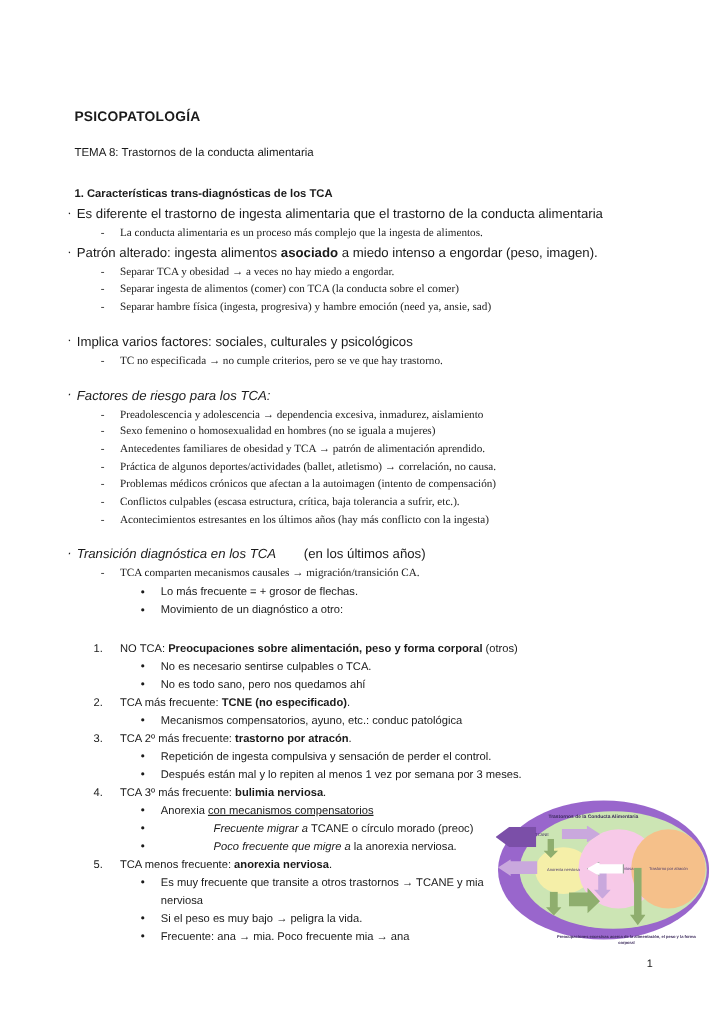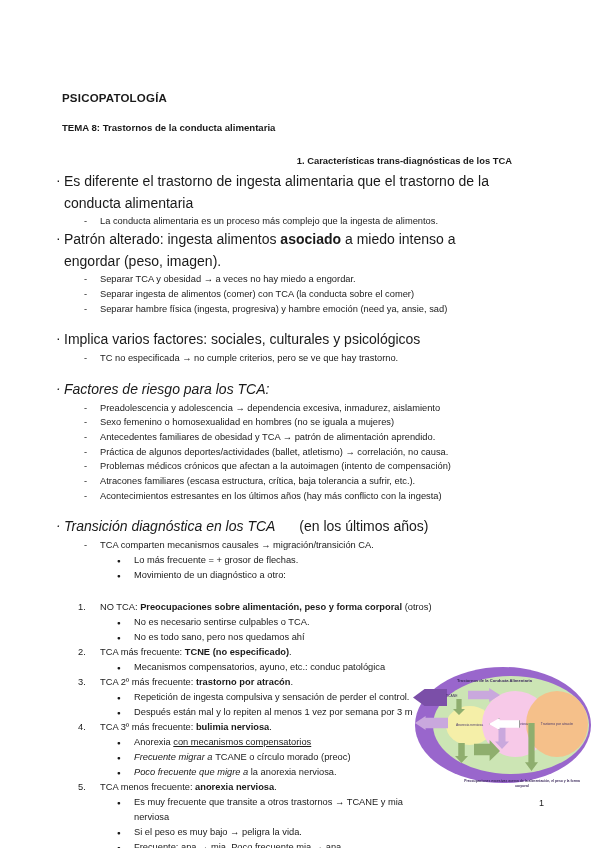--- a/index.html
+++ b/index.html
@@ -25,50 +25,49 @@
   .doc-title {
     font-size: 11.5px;
     letter-spacing: 0.2px;
     margin: 0 0 14px 0;
     line-height: 1.2;
   }
   .doc-subtitle {
     font-size: 9.6px;
     margin: 16px 0 22px 0;
     line-height: 1.2;
-    font-weight: bold;
   }
   .section-heading {
     font-size: 9.4px;
     font-weight: bold;
     margin: 0 0 3px 0;
     line-height: 1.35;
-    text-align: right;
   }
   .lvl1 {
-    font-size: 14px;
+    font-size: 11px;
     line-height: 1.55;
     margin: 0;
     padding-left: 2px;
     position: relative;
   }
   .lvl1::before {
     content: "·";
     position: absolute;
     left: -6px;
     top: -1px;
   }
   .lvl1.italic { font-style: italic; }
   .lvl1.italic .reg { font-style: normal; padding-left: 20px; }
   .lvl2 {
     font-size: 9.3px;
     line-height: 1.58;
     margin: 0;
     padding-left: 38px;
     position: relative;
+    font-family: Liberation Serif, serif;
   }
   .lvl2::before {
     content: "-";
     position: absolute;
     left: 22px;
     top: 0;
   }
   .lvl3 {
     font-size: 9.3px;
     line-height: 1.62;
@@ -92,21 +91,21 @@
     position: relative;
   }
   .numitem > .num {
     position: absolute;
     left: 16px;
     top: 0;
   }
   .gap-m { height: 13px; }
   .gap-l { height: 17px; }
   b, .b { font-weight: bold; }
-  i, .i { font-style: italic; }
+  i, .i { font-style: italic; margin-left: 44px; }
   u, .u { }
 
   
   .diagram {
     position: absolute;
     left: 413px;
     top: 661px;
     width: 178px;
     height: 131px;
     background: #ffffff;
@@ -260,21 +259,21 @@
   <p class="lvl2"><span>TC no especificada → no cumple criterios, pero se ve que hay trastorno.</span></p>
 
   <div class="gap-m"></div>
 
   <p class="lvl1 italic"><span>Factores de riesgo para los TCA:</span></p>
   <p class="lvl2"><span>Preadolescencia y adolescencia → dependencia excesiva, inmadurez, aislamiento</span></p>
   <p class="lvl2"><span>Sexo femenino o homosexualidad en hombres (no se iguala a mujeres)</span></p>
   <p class="lvl2"><span>Antecedentes familiares de obesidad y TCA → patrón de alimentación aprendido.</span></p>
   <p class="lvl2"><span>Práctica de algunos deportes/actividades (ballet, atletismo) → correlación, no causa.</span></p>
   <p class="lvl2"><span>Problemas médicos crónicos que afectan a la autoimagen (intento de compensación)</span></p>
-  <p class="lvl2"><span>Atracones familiares (escasa estructura, crítica, baja tolerancia a sufrir, etc.).</span></p>
+  <p class="lvl2"><span>Conflictos culpables (escasa estructura, crítica, baja tolerancia a sufrir, etc.).</span></p>
   <p class="lvl2"><span>Acontecimientos estresantes en los últimos años (hay más conflicto con la ingesta)</span></p>
 
   <div class="gap-m"></div>
 
   <p class="lvl1 italic"><span>Transición diagnóstica en los TCA</span><span class="reg"> (en los últimos años)</span></p>
   <p class="lvl2"><span>TCA comparten mecanismos causales → migración/transición CA.</span></p>
   <p class="lvl3"><span>Lo más frecuente = + grosor de flechas.</span></p>
   <p class="lvl3"><span>Movimiento de un diagnóstico a otro:</span></p>
 
   <div class="gap-l"></div>

